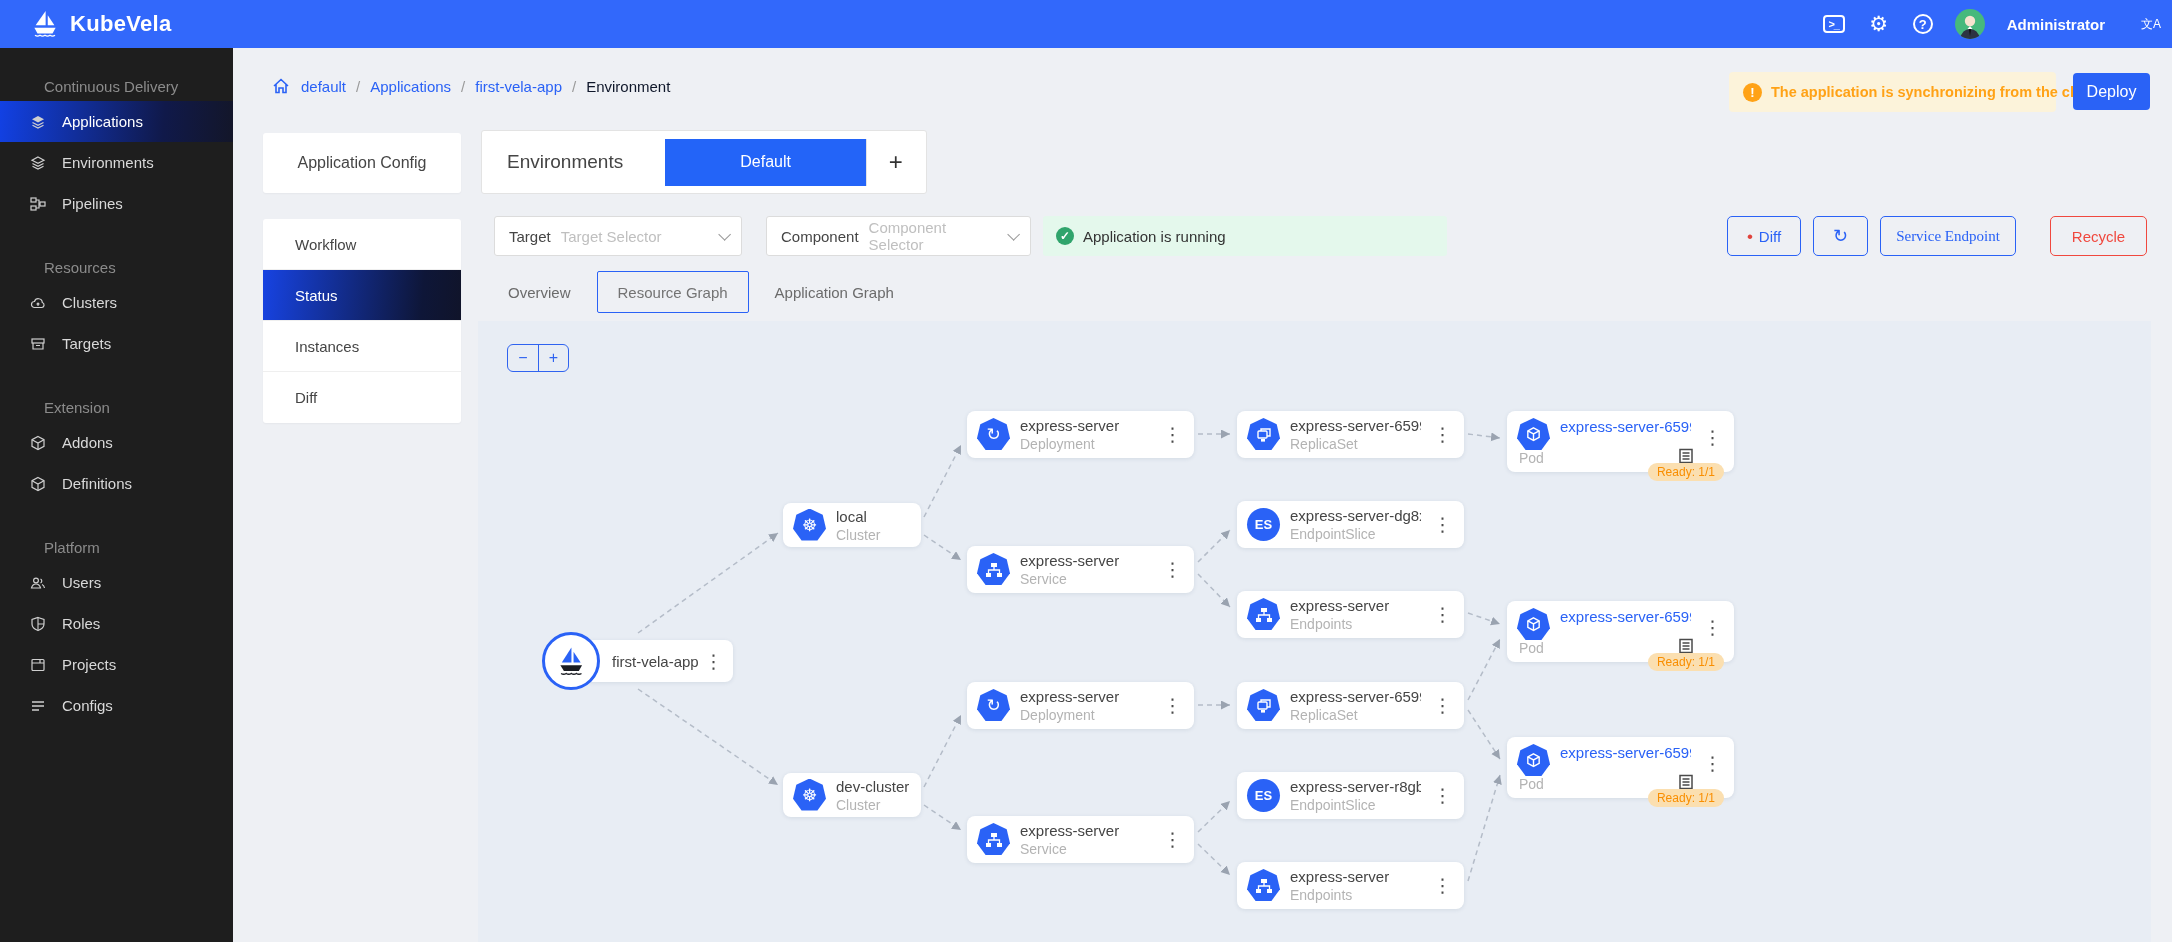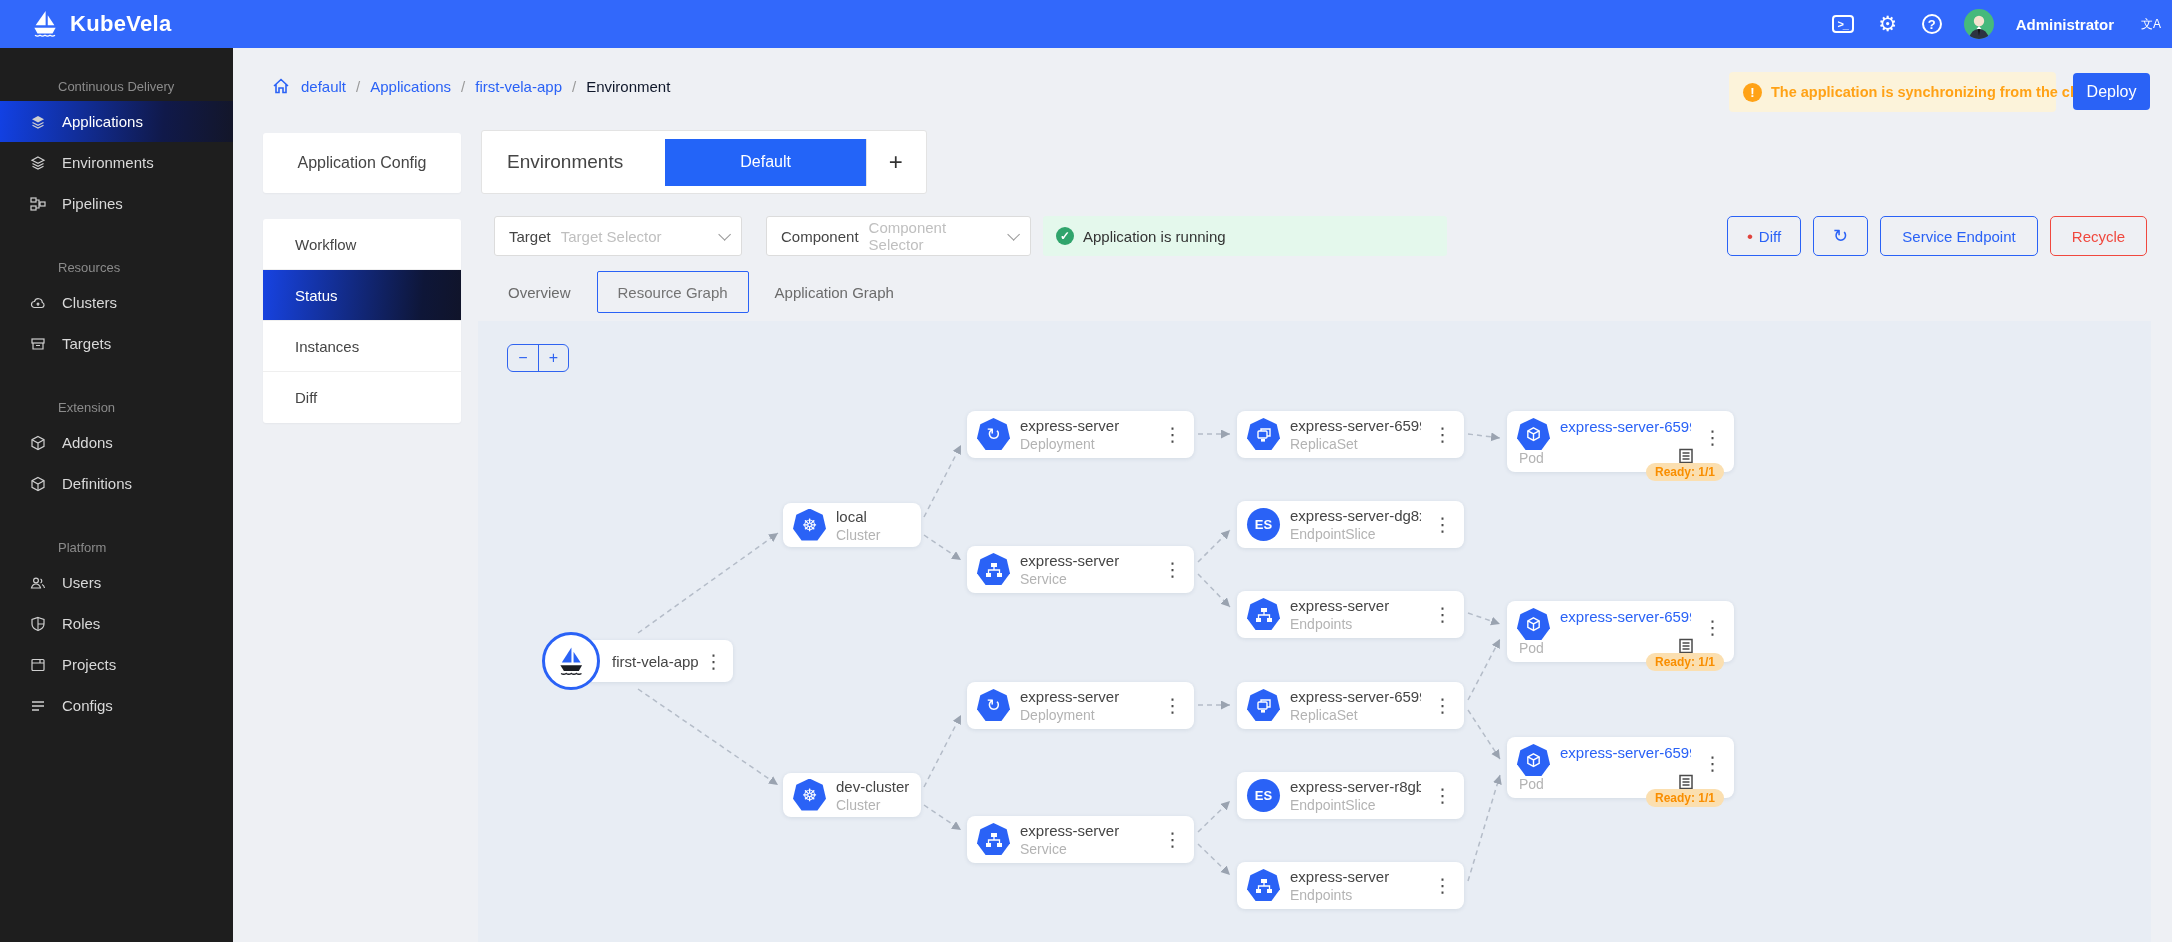--- a/index.html
+++ b/index.html
@@ -13,25 +13,25 @@
   .brand-logo { width:30px; height:30px; }
   .brand-name { color:#fff; font-size:22px; font-weight:bold; letter-spacing:.3px; }
   .topbar-right { margin-left:auto; display:flex; align-items:center; gap:22px; padding-right:6px; }
   .tb-icon { color:#fff; font-size:17px; width:24px; height:24px; display:flex; align-items:center; justify-content:center; cursor:pointer; }
   .tb-terminal { border:2px solid #fff; border-radius:4px; font-size:11px; font-weight:bold; width:22px; height:18px; letter-spacing:-1px; }
   .tb-gear { font-size:21px; }
   .tb-help { border:2px solid #fff; border-radius:50%; width:20px; height:20px; font-size:13px; font-weight:bold; }
   .avatar { width:30px; height:30px; border-radius:50%; background:#46b97c; position:relative; overflow:hidden; flex:0 0 auto; }
   .avatar svg { position:absolute; inset:0; }
   .tb-user { color:#fff; font-size:15px; font-weight:bold; }
-  .tb-lang { font-size:12px; width:30px; overflow:hidden; white-space:nowrap; }
+  .tb-lang { font-size:12px; width:30px; overflow:hidden; white-space:nowrap;margin-left:9px; }
 
   
   .sidebar { position:absolute; left:0; top:48px; width:233px; height:894px; background:#1e1e1e; z-index:20; }
-  .side-section-label { color:#8b8b8b; font-size:13px; padding:0 0 0 18px; margin-top:28px; height:30px; display:flex; align-items:center;margin-left:40px; }
+  .side-section-label { color:#8b8b8b; font-size:15px; padding:0 0 0 44px; margin-top:28px; height:30px; display:flex; align-items:center; }
   .side-item { height:41px; display:flex; align-items:center; gap:16px; padding-left:30px; color:#d9d9d9; font-size:15px; cursor:pointer; }
   .side-item .sicon { width:16px; height:16px; color:#cfcfcf; display:flex; align-items:center; justify-content:center; }
   .side-item.active { background:linear-gradient(95deg, #1241e4 0%, #10194a 70%, #131629 100%); color:#fff; }
 
   
   .main { position:absolute; left:233px; top:48px; width:1939px; height:894px; background:#eef0f4; }
 
   .breadcrumb { position:absolute; left:38px; top:28px; display:flex; align-items:center; gap:10px; font-size:15px; }
   .bc-home { color:#2a62f6; width:20px; height:20px; }
   .bc-link { color:#2a62f6; cursor:pointer; }
@@ -92,21 +92,21 @@
   .ntitle.link { color:#2a62f6; }
   .nkind { font-size:14px; color:#b3b3b3; margin-top:2px; }
   .ndots { color:#4a4a4a; font-size:19px; letter-spacing:0; padding:0 2px; cursor:pointer; line-height:1; flex:0 0 auto; }
 
   .gnode.cluster { width:138px; height:44px; }
   .gnode.res { width:227px; height:47px; }
   .gnode.pod { width:227px; height:61px; align-items:flex-start; padding-top:7px; }
   .gnode.pod .nkind { position:absolute; left:12px; bottom:6px; margin:0; }
   .gnode.pod .doc-icon { position:absolute; right:40px; bottom:8px; color:#4a4a4a; }
   .gnode.pod .ndots { margin-top:10px; }
-  .ready-badge { position:absolute; right:10px; bottom:-9px; background:#fbdfb0; color:#f98e00; font-size:12px; font-weight:bold; border-radius:9px; padding:2px 9px; white-space:nowrap; }
+  .ready-badge { position:absolute; right:10px; bottom:-9px; background:#fbdfb0; color:#f98e00; font-size:12px; font-weight:normal; border-radius:9px; padding:2px 9px; white-space:nowrap; }
 
   .root-circle { position:absolute; left:64px; top:311px; width:58px; height:58px; background:#fff; border:3px solid #2a62f6; border-radius:50%; display:flex; align-items:center; justify-content:center; z-index:2; }
   .root-card { position:absolute; left:112px; top:319px; width:143px; height:42px; background:#fff; border-radius:0 8px 8px 0; box-shadow:0 1px 4px rgba(31,56,88,.10); display:flex; align-items:center; padding:0 8px 0 22px; cursor:pointer; }
   .root-card .ntitle { flex:1; }
 </style>
 </head>
 <body>
 
 <div class="app">
 
@@ -300,21 +300,21 @@
       <span class="run-text">Application is running</span>
     </div>
 
     <button class="act-btn" style="left:1494px; top:168px; width:74px;">
       <span class="reddot">•</span>
       <span>Diff</span>
     </button>
     <button class="act-btn" style="left:1580px; top:168px; width:55px; font-size:18px;">
       <span>↻</span>
     </button>
-    <button class="act-btn" style="left:1647px; top:168px; width:158px;">
+    <button class="act-btn" style="left:1647px; top:168px; width:136px;font-family:Liberation Serif, serif;">
       <span>Service Endpoint</span>
     </button>
     <button class="act-btn danger" style="left:1817px; top:168px; width:97px;">
       <span>Recycle</span>
     </button>
 
     <div class="tabs">
       <div class="tab">Overview</div>
       <div class="tab active">Resource Graph</div>
       <div class="tab">Application Graph</div>

